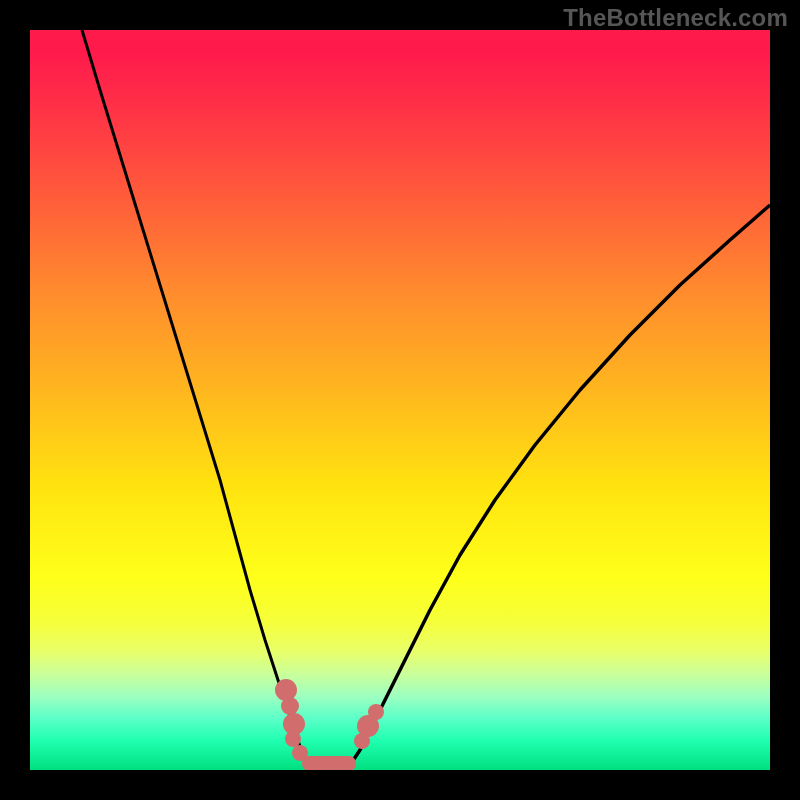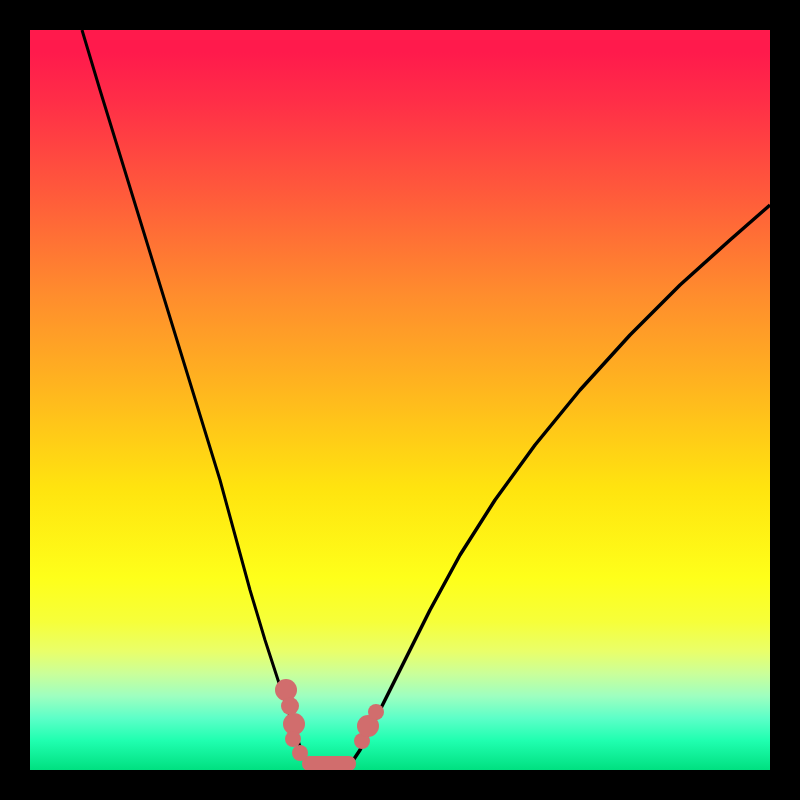--- a/index.html
+++ b/index.html
@@ -69,20 +69,21 @@
   }
   .bar {
     fill: #d16d6d;
     stroke: none;
   }
 </style>
 </head>
 <body>
 
 <div class="frame">
+  <div class="watermark">TheBottleneck.com</div>
 
   <div class="plot">
     <div class="gradient"></div>
 
     <svg class="curves" viewBox="0 0 740 740" preserveAspectRatio="none">
       <path class="curve left" d="M52 0 L70 60 L90 125 L110 190 L130 255 L150 320 L170 385 L190 450 L205 505 L220 560 L235 610 L248 650 L258 680 L266 705 L272 722 L278 732 L284 738 L290 740"></path>
       <path class="curve right" d="M310 740 L316 738 L322 732 L330 720 L340 700 L355 670 L375 630 L400 580 L430 525 L465 470 L505 415 L550 360 L600 305 L650 255 L700 210 L740 175"></path>
 
       <g>
         <rect class="bar" x="272" y="726" width="54" height="15" rx="7"></rect>

